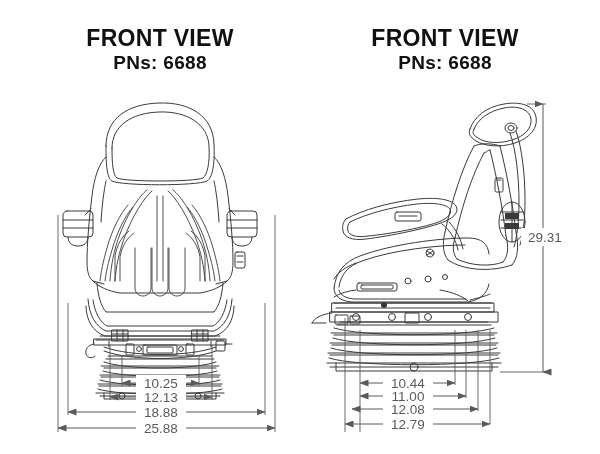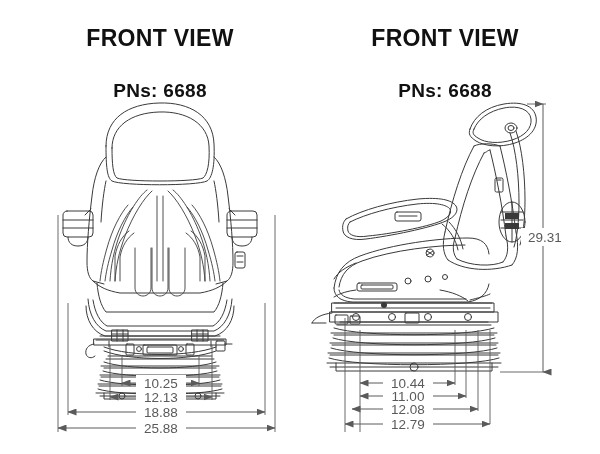--- a/index.html
+++ b/index.html
@@ -28,21 +28,20 @@
     letter-spacing: 0.3px;
     white-space: nowrap;
   }
   .view-title .line1 {
     font-size: 23px;
     line-height: 26px;
   }
   .view-title .line2 {
     font-size: 19px;
     line-height: 24px;
-    margin-top: 28px;
   }
   #front-title { left: 30px; top: 25px; width: 260px; }
   #side-title  { left: 320px; top: 25px; width: 250px; }
 
   svg.draw {
     position: absolute;
     left: 0; top: 0;
     width: 600px;
     height: 454px;
   }

